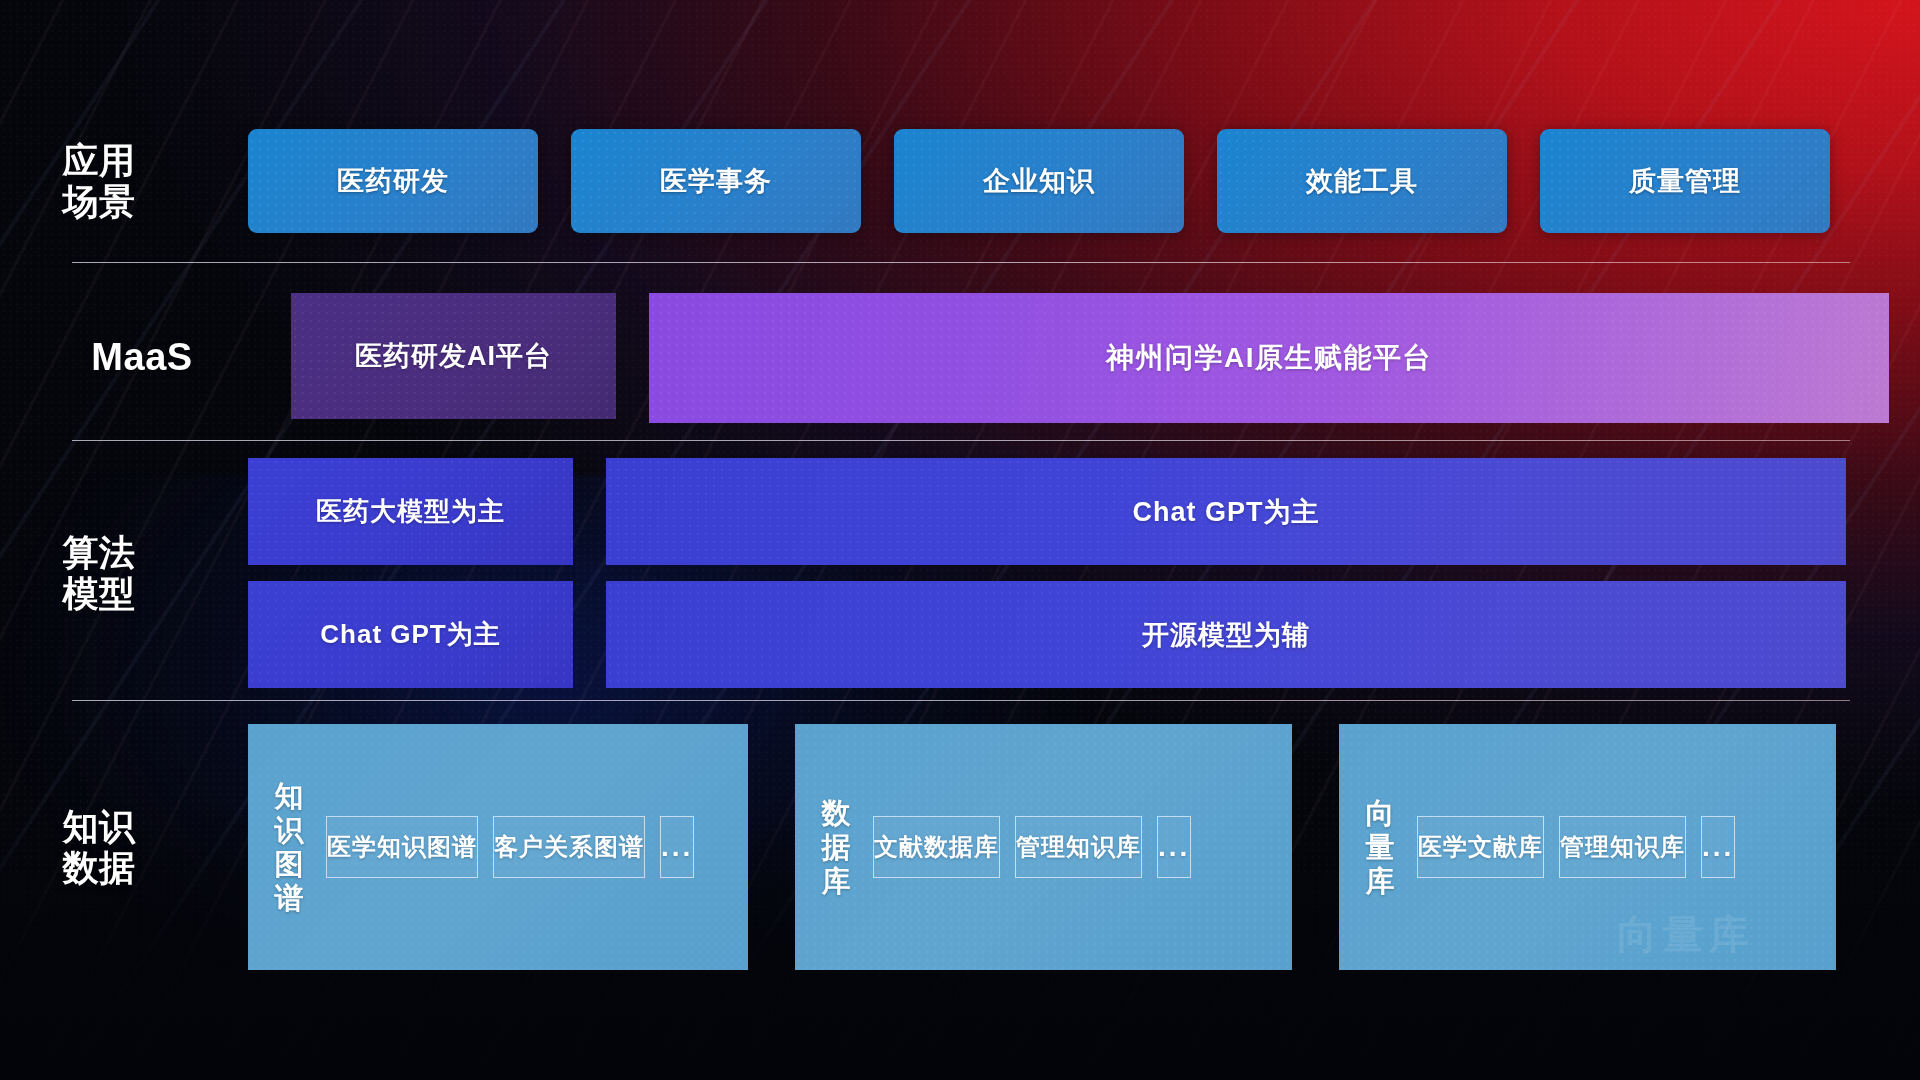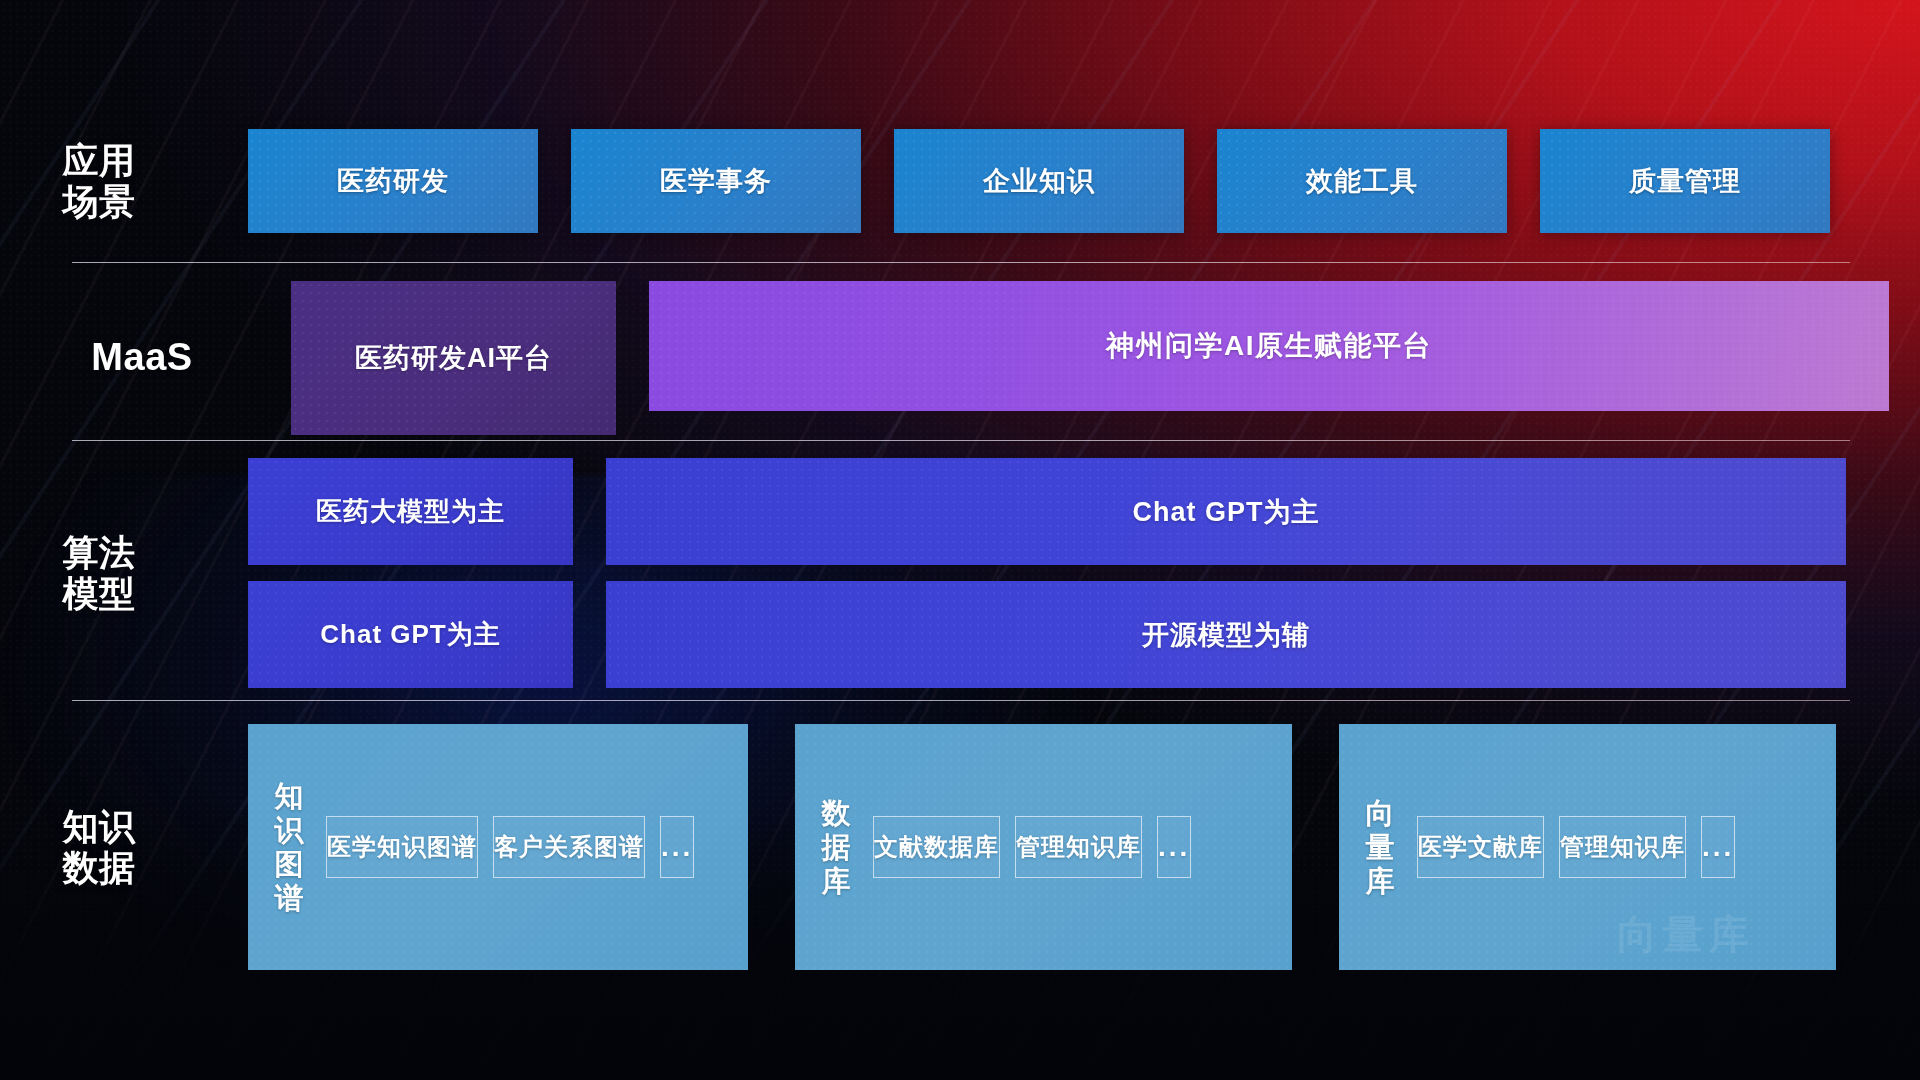--- a/index.html
+++ b/index.html
@@ -98,35 +98,35 @@
   #row-apps{ left:0; top:120px; width:1920px; height:122px; }
   #row-apps .rail-label{ font-size:36px; }
   .apps-track{ display:flex; gap:33px; margin-left:98px; }
   .app-card{
     width:290px; height:104px;
     background:linear-gradient(135deg,#1a84d0 0%, #2a80cb 55%, #3279c0 100%);
     display:flex; align-items:center; justify-content:center;
     color:#fff; font-size:27px; font-weight:bold;
     letter-spacing:1px;
     box-shadow:0 2px 14px rgba(0,0,0,.35);
-    position:relative; overflow:hidden;
+    position:relative; overflow:hidden;border-radius:9px;
   }
   .app-card::after{
     content:""; position:absolute; inset:0;
     background-image:radial-gradient(rgba(255,255,255,.22) 1px, transparent 1.2px);
     background-size:8px 8px; opacity:.35;
   }
   .app-card span{ position:relative; z-index:2; text-shadow:0 1px 3px rgba(0,0,0,.35); }
 
   
   #row-maas{ left:0; top:289px; width:1920px; height:138px; }
   #row-maas .rail-label{ font-size:38px;margin-left:43px; }
   .maas-track{ display:flex; gap:33px; margin-left:98px; }
   .maas-left{
-    width:325px; height:154px;
+    width:325px; height:126px;
     background:linear-gradient(140deg,#4b2f84 0%,#4a2d7c 60%,#432a72 100%);
     display:flex; align-items:center; justify-content:center;
     color:#fff; font-size:27px; font-weight:bold; letter-spacing:1px;
     position:relative; overflow:hidden;
   }
   .maas-right{
     width:1240px; height:130px;
     background:linear-gradient(100deg,#8a4ae0 0%, #9250e2 28%, #a259e0 58%, #b06cd8 82%, #bd7ad2 100%);
     display:flex; align-items:center; justify-content:center;
     color:#fff; font-size:28px; font-weight:bold; letter-spacing:1.5px;

